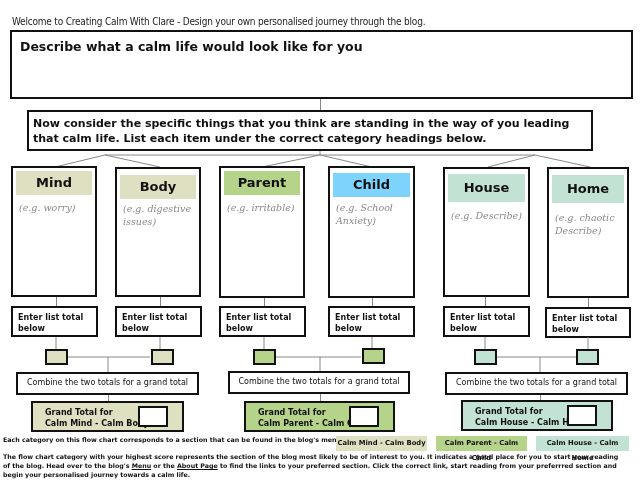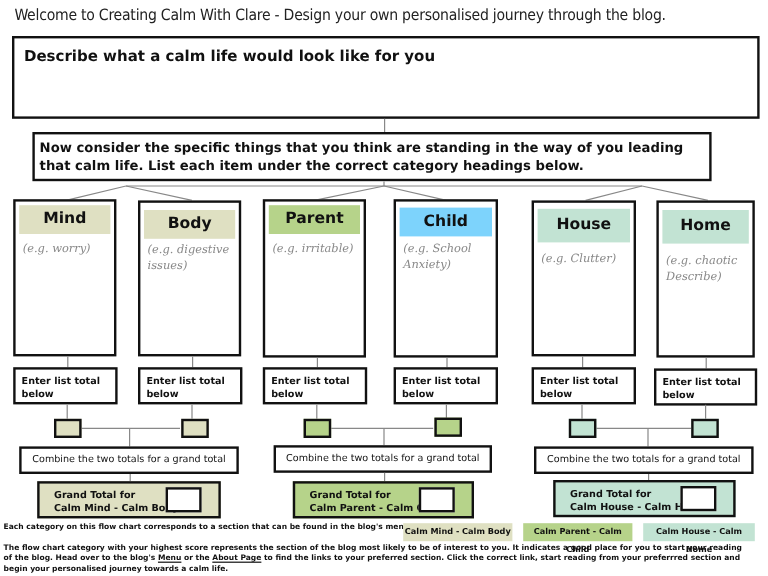--- a/index.html
+++ b/index.html
@@ -1,19 +1,19 @@
 <!DOCTYPE html>
 <html><head>
 <meta charset="utf-8">
 <style>
   html, body { margin:0; padding:0; }
   body { width:640px; height:480px; background:#ffffff; position:relative; overflow:hidden;
          font-family:"DejaVu Sans", "Liberation Sans", sans-serif; color:#111; }
   .abs { position:absolute; box-sizing:border-box; }
-  .title { left:12px; top:6px; font-size:13px; font-family:"DejaVu Sans Condensed","DejaVu Sans", sans-serif; color:#222; white-space:nowrap; letter-spacing:-0.2px; }
+  .title { left:12px; top:16px; font-size:10px; font-family:"DejaVu Sans Condensed","DejaVu Sans", sans-serif; color:#222; white-space:nowrap; letter-spacing:-0.2px; }
   .boxb { border:2.5px solid #111; background:#fff; }
   .describe { left:10px; top:30px; width:623px; height:69px; }
   .describe .lbl { position:absolute; left:8px; top:7px; font-size:12.5px; font-weight:bold; }
   .consider { left:27px; top:110px; width:566px; height:41px; }
   .consider .lbl { position:absolute; left:4px; top:4px; font-size:11px; font-weight:bold; line-height:15px; width:560px; }
   .line { position:absolute; background:#888; }
   .cat { border:2.5px solid #111; background:#fff; }
   .cat .head { position:absolute; left:3px; top:3px; right:3px; height:24px; font-weight:bold; font-size:13px; text-align:center; line-height:24px; }
   .cat .hint { position:absolute; left:6px; top:33px; right:4px; font-family:"DejaVu Serif", serif; font-style:italic; font-size:9.5px; color:#888; line-height:13px; }
   .enter { border:2.5px solid #111; background:#fff; }
@@ -65,21 +65,21 @@
 <div class="abs cat" style="left:219px;top:166px;width:86px;height:132px;">
   <div class="head" style="background:#b6d38a;">Parent</div>
   <div class="hint">(e.g. irritable)</div>
 </div>
 <div class="abs cat" style="left:328px;top:166px;width:87px;height:132px;">
   <div class="head" style="background:#7dd3fc;top:5px;">Child</div>
   <div class="hint">(e.g. School Anxiety)</div>
 </div>
 <div class="abs cat" style="left:443px;top:167px;width:87px;height:130px;">
   <div class="head" style="background:#c2e3d3;top:5px;height:28px;line-height:28px;">House</div>
-  <div class="hint" style="top:40px;">(e.g. Clutter)</div>
+  <div class="hint" style="top:40px;">(e.g. Describe)</div>
 </div>
 <div class="abs cat" style="left:547px;top:167px;width:82px;height:131px;">
   <div class="head" style="background:#c2e3d3;top:6px;height:28px;line-height:28px;">Home</div>
   <div class="hint" style="top:42px;">(e.g. chaotic Describe)</div>
 </div>
 
 <div class="line" style="left:56px;top:297px;width:1px;height:10px;"></div>
 <div class="line" style="left:160px;top:297px;width:1px;height:10px;"></div>
 <div class="line" style="left:264px;top:298px;width:1px;height:9px;"></div>
 <div class="line" style="left:372px;top:298px;width:1px;height:9px;"></div>

